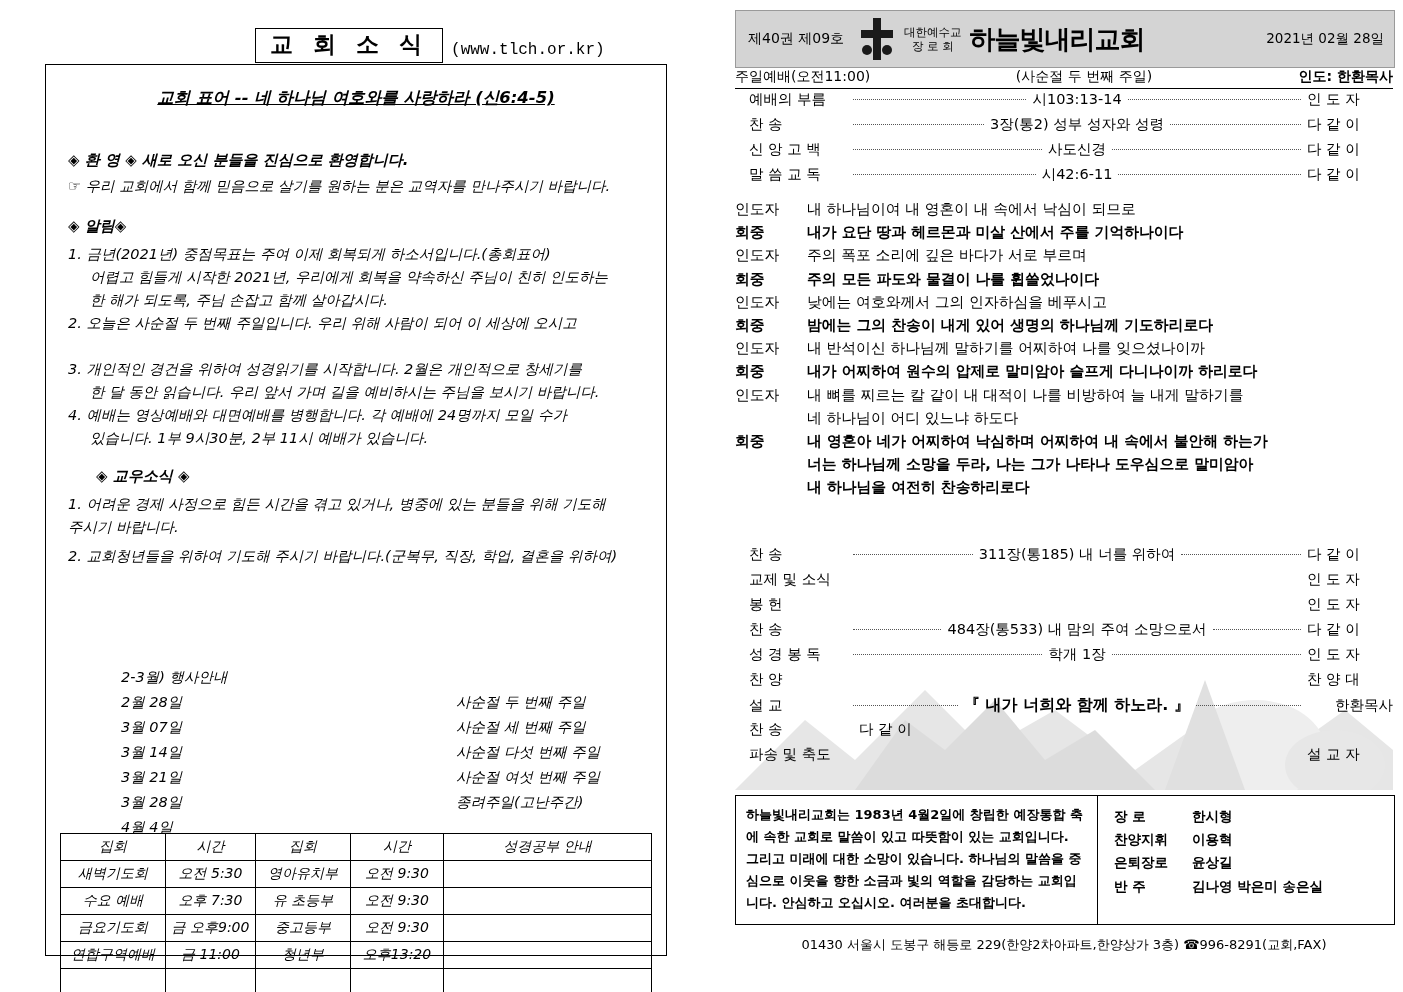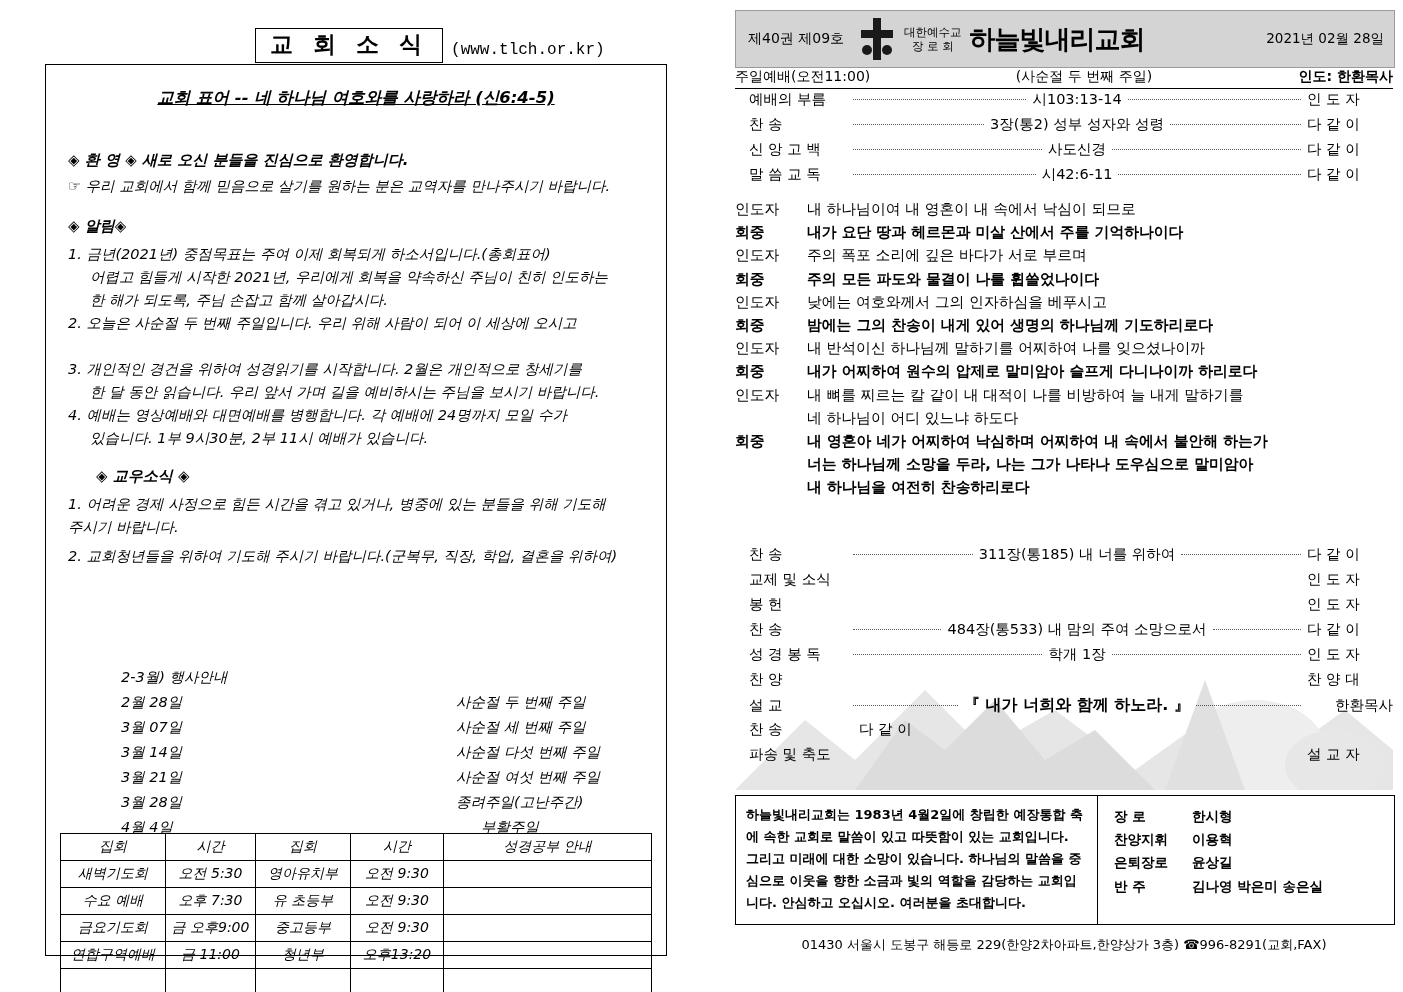--- a/index.html
+++ b/index.html
@@ -126,21 +126,20 @@
         <div class="row">
           <div class="d">3월  21일</div>
           <div class="v">사순절 여섯 번째 주일</div>
         </div>
         <div class="row">
           <div class="d">3월  28일</div>
           <div class="v">종려주일(고난주간)</div>
         </div>
         <div class="row">
           <div class="d">4월   4일</div>
-          <div class="v2">부활주일</div>
         </div>
       </div>
 
       <table class="meet">
         <tbody>
             <tr>
           <td class="c1">집회</td>
           <td class="c2">시간</td>
           <td class="c3">집회</td>
           <td class="c4">시간</td>

